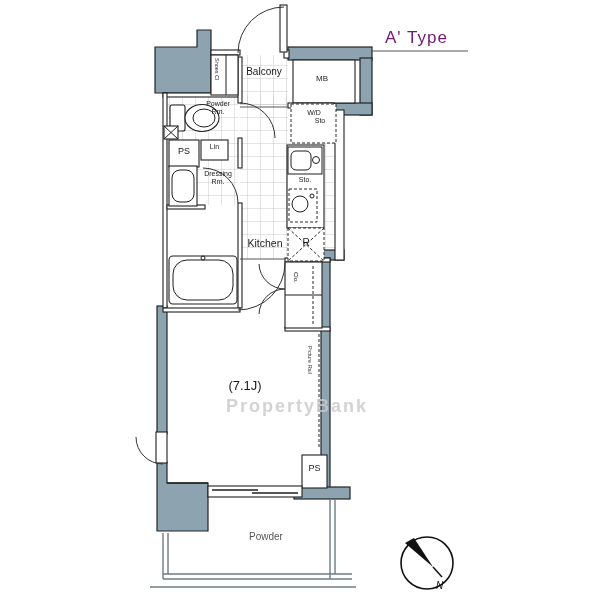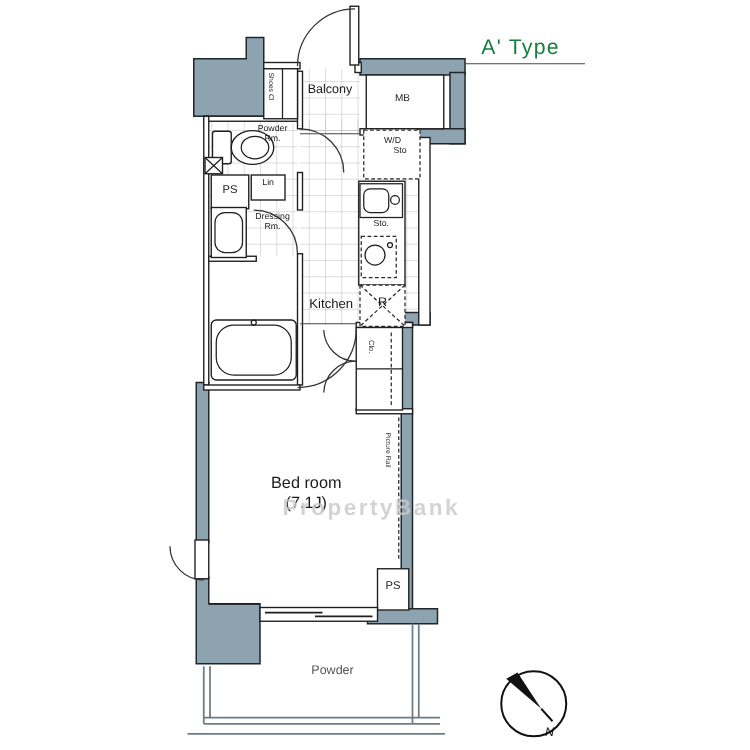--- a/index.html
+++ b/index.html
@@ -15,21 +15,21 @@
   .fixnf{fill:none;stroke:#1f1f1f;stroke-width:1;}
   .dash{fill:#ffffff;stroke:#2a2a2a;stroke-width:1;stroke-dasharray:3,2;}
   .dashln{fill:none;stroke:#2a2a2a;stroke-width:1;stroke-dasharray:3,2;}
   .arc{fill:none;stroke:#333;stroke-width:1;}
   .balc{stroke:#6c7b85;stroke-width:1.4;fill:none;}
   svg text{font-family:"Liberation Sans", sans-serif;fill:#111;}
   
   .lbl{position:absolute;color:#1a1a1a;line-height:1.2;text-align:center;white-space:nowrap;}
   .lbl span{display:block;}
   .vtext{writing-mode:vertical-rl;text-orientation:mixed;white-space:nowrap;}
-  .title{font-size:17px;letter-spacing:1px;color:#15803d;}
+  .title{font-size:17px;letter-spacing:1px;color:#701a75;}
   .watermark{position:absolute;left:226px;top:396px;font-size:18px;font-weight:bold;
              letter-spacing:2px;color:#c9c9c9;opacity:.8;white-space:nowrap;}
 </style>
 </head>
 <body>
 
 <div class="stage">
 
   <svg width="600" height="600" viewBox="0 0 600 600">
     <defs>
@@ -194,21 +194,20 @@
   </div>
 
   <div class="lbl" style="left:240px;top:189px;width:50px;font-size:10.5px;margin-top:48px;">Kitchen</div>
   <div class="lbl" style="left:290px;top:176px;width:30px;font-size:7px;">Sto.</div>
   <div class="lbl" style="left:296px;top:237px;width:20px;font-size:10px;">R</div>
 
 
   <div class="lbl vtext" style="left:292px;top:272px;font-size:6px;">Clo.</div>
 
   <div class="lbl" style="left:195px;top:378px;width:100px;font-size:13px;line-height:1.25;">
-    <span>Bed room</span>
     <span>(7.1J)</span>
   </div>
 
   <div class="lbl vtext" style="left:306px;top:346px;font-size:5.5px;color:#333;">Picture Rail</div>
 
   <div class="lbl" style="left:302px;top:463px;width:25px;font-size:9px;">PS</div>
 
   <div class="lbl" style="left:226px;top:531px;width:80px;font-size:10px;color:#555;">Powder</div>
 
   <div class="watermark">PropertyBank</div>

